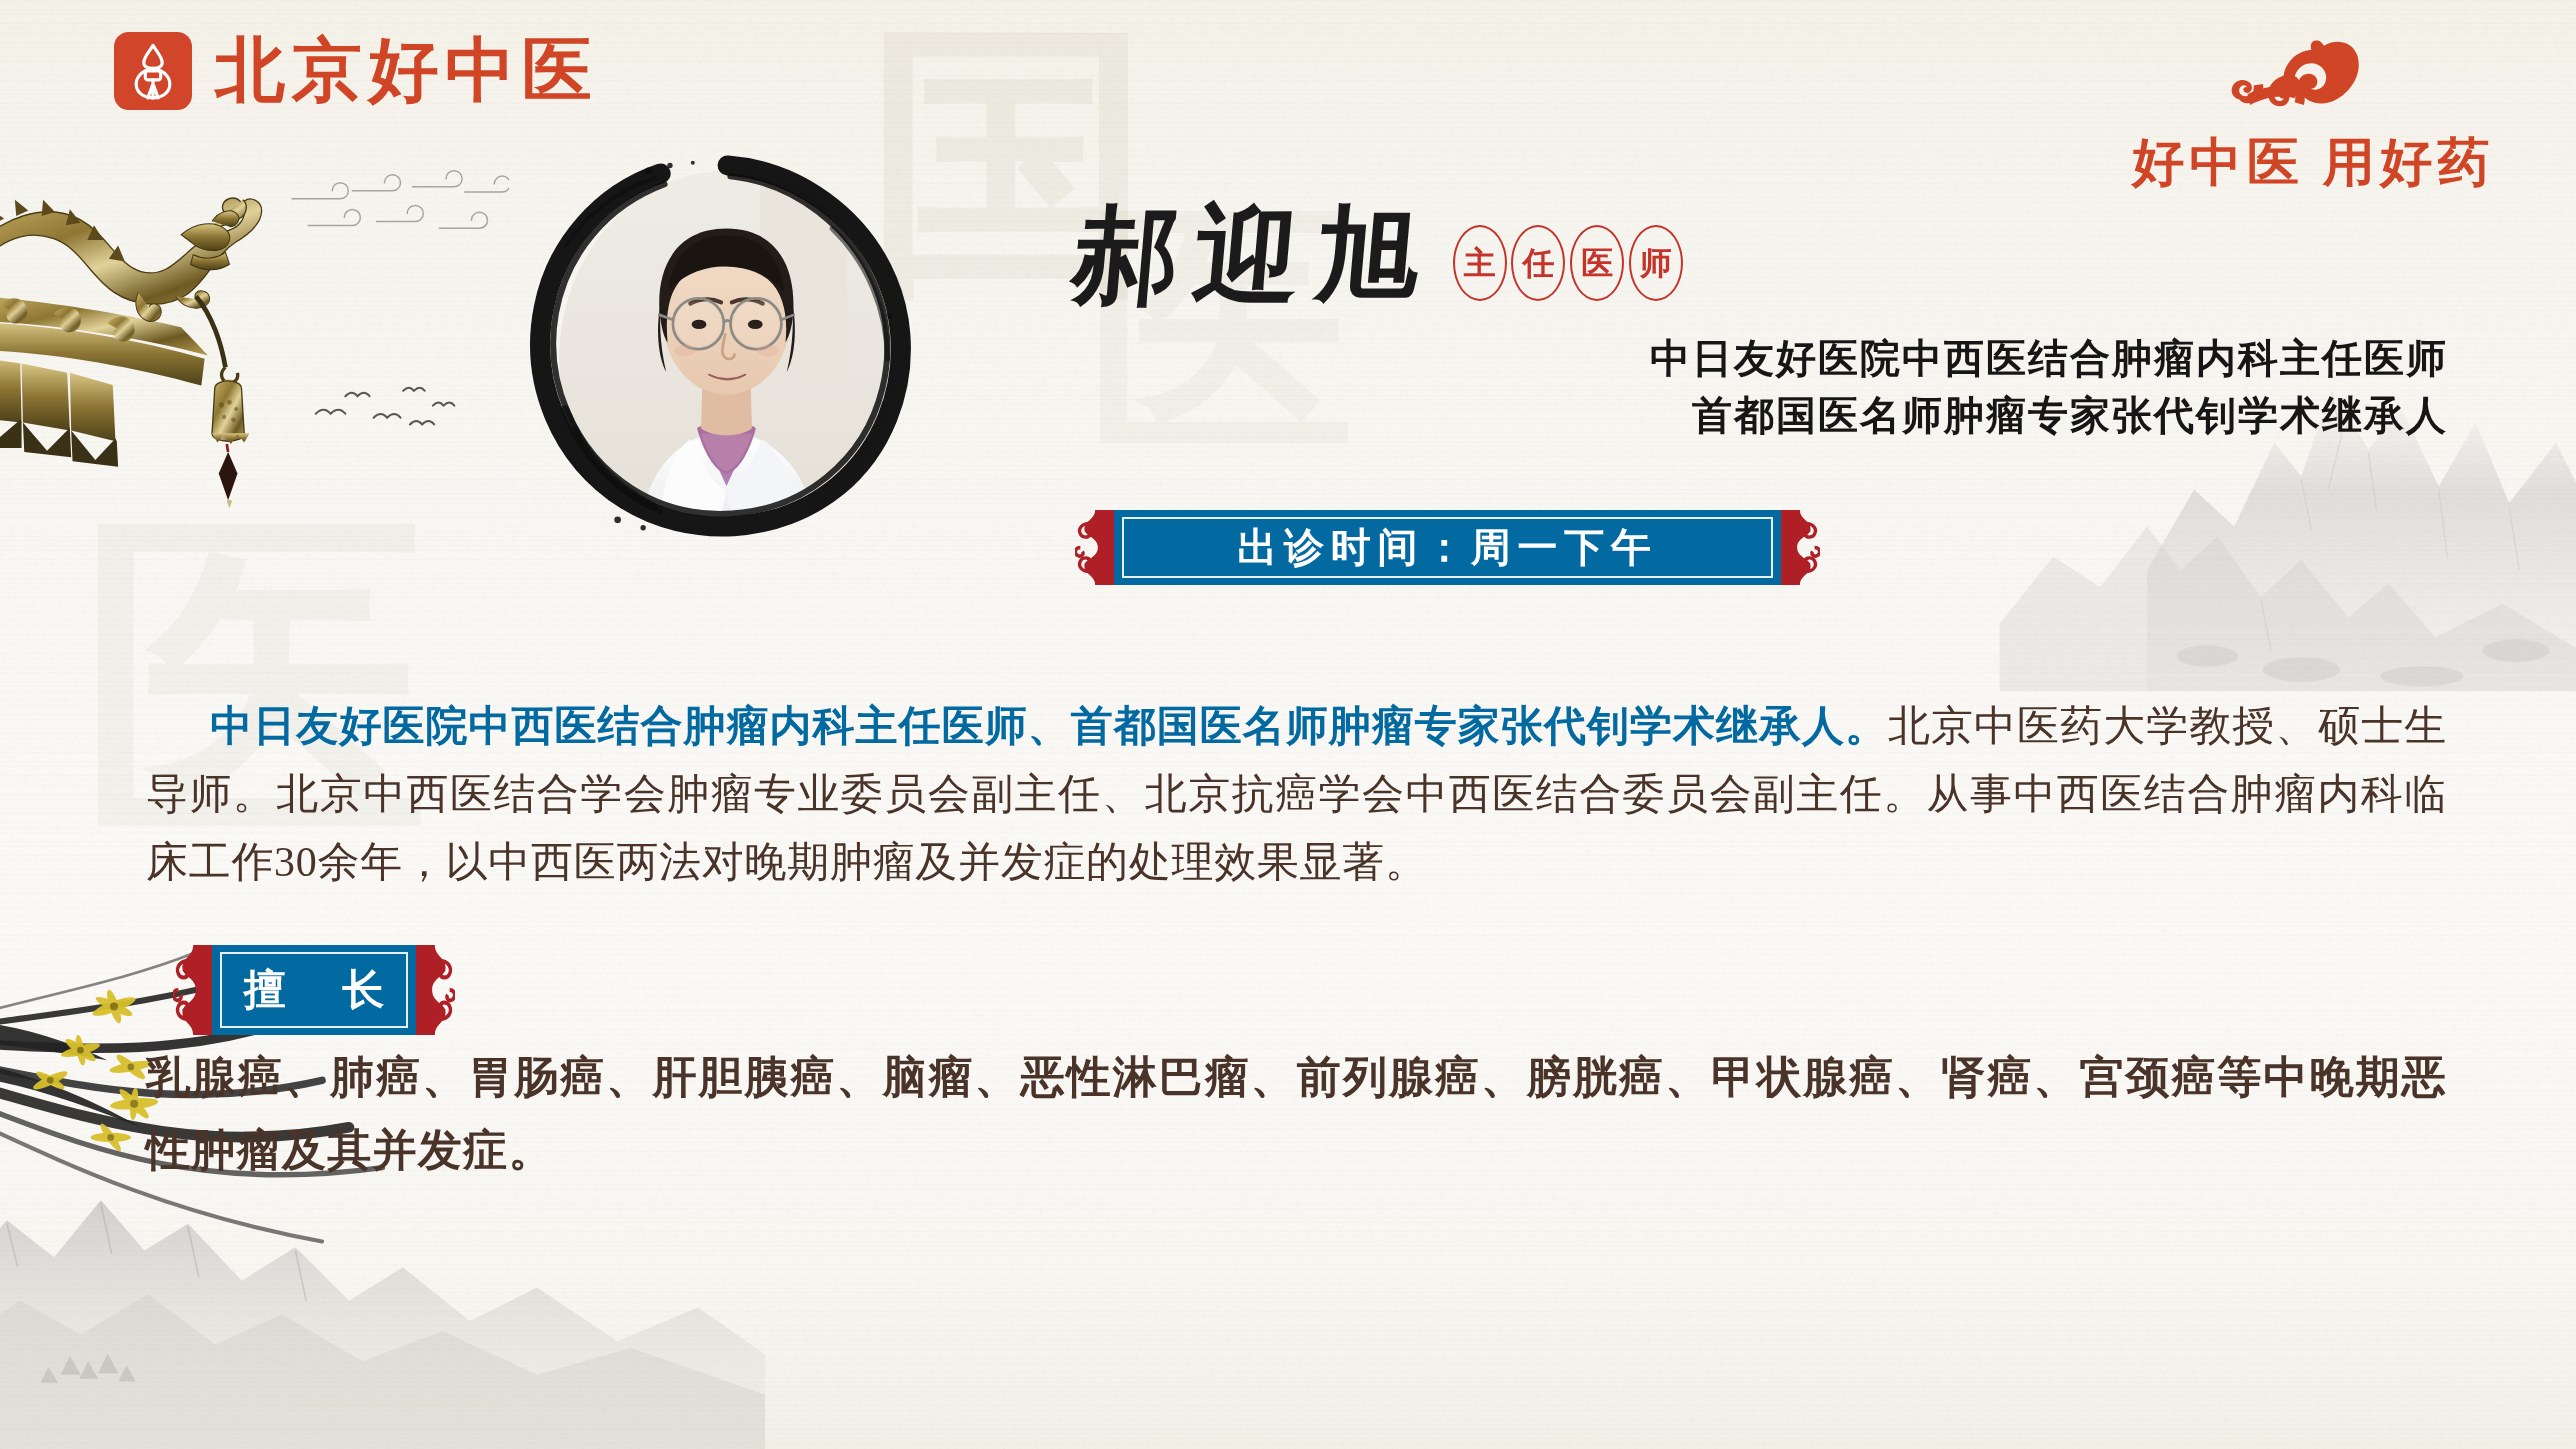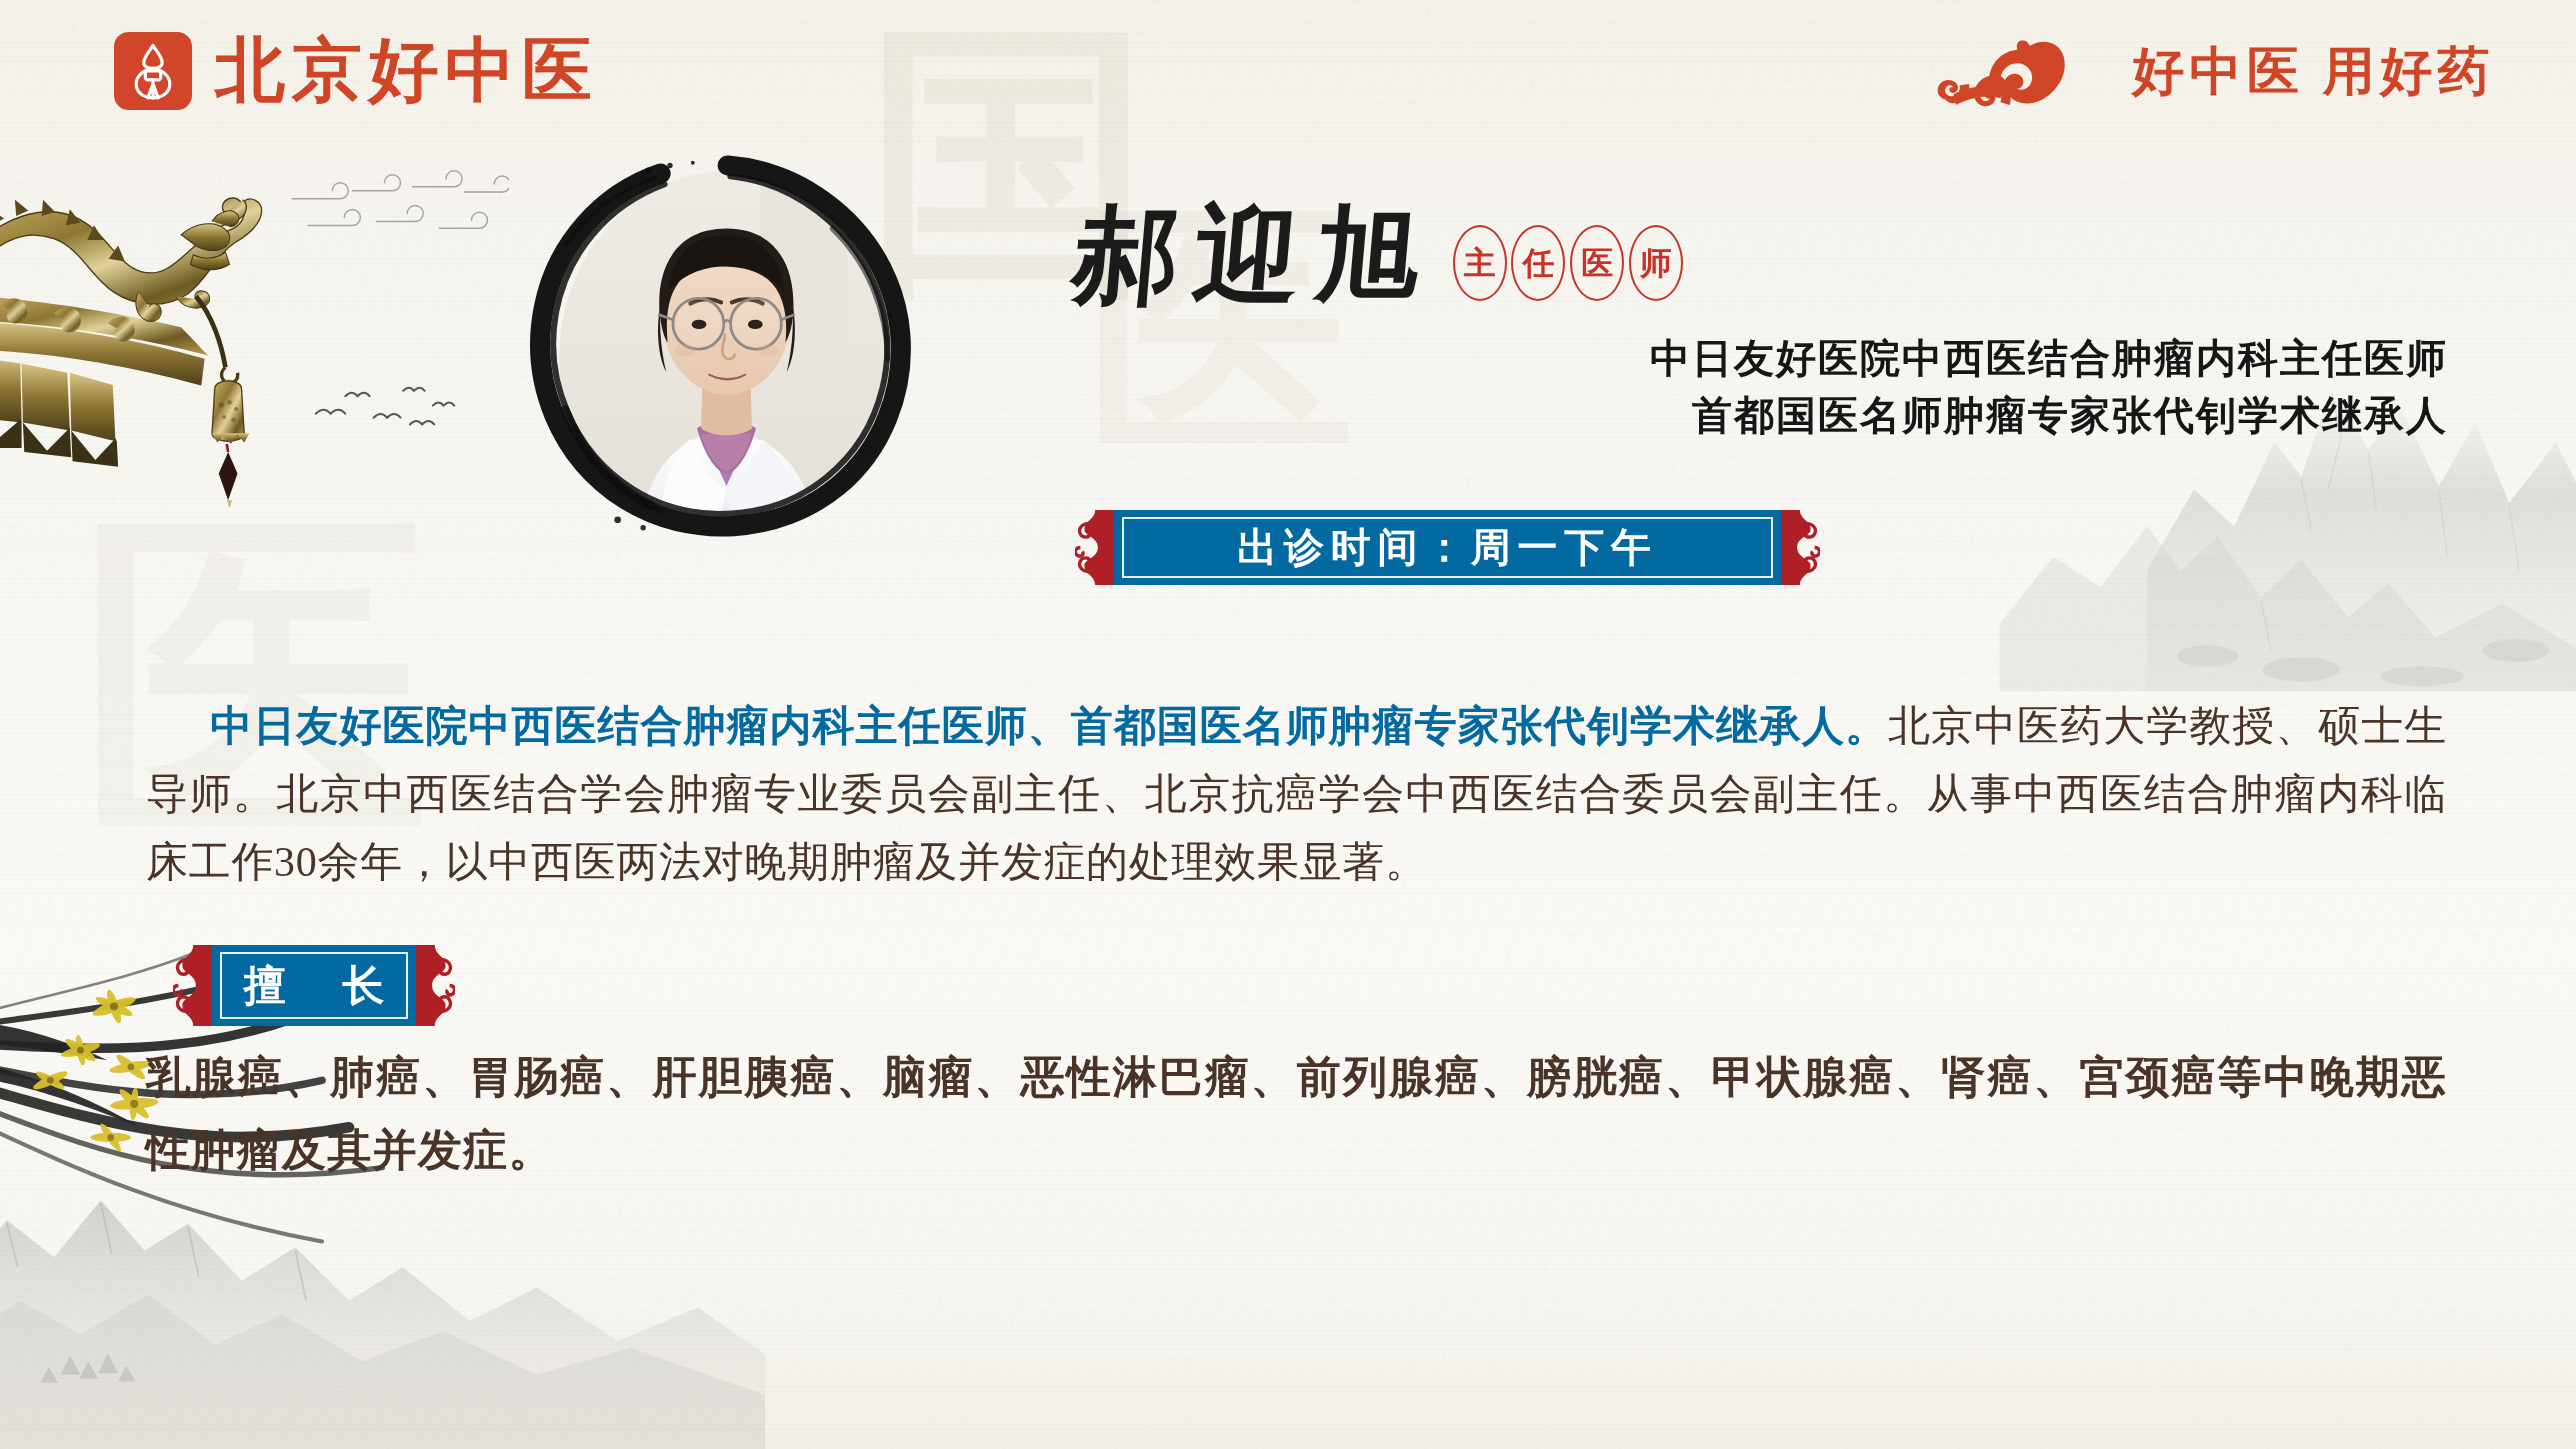--- a/index.html
+++ b/index.html
@@ -53,21 +53,21 @@
   .brand{position:absolute;left:86px;top:32px;display:flex;align-items:center;gap:23px;margin-left:28px;}
   .brand-seal{
     width:78px;height:78px;border-radius:14.8px;background:#d1452a;
     display:flex;align-items:center;justify-content:center;flex:none;
   }
   .brand-name{
     font-family:"Liberation Serif","DejaVu Serif",serif;
     font-size:70px;font-weight:700;color:#cf4526;letter-spacing:6.7px;
     line-height:1;white-space:nowrap;
   }
-  .slogan{position:absolute;right:81px;top:35px;display:flex;align-items:center;gap:28px;}
+  .slogan{position:absolute;right:81px;top:35px;display:flex;align-items:center;gap:28px;flex-direction:column;}
   .slogan-text{
     font-family:"Liberation Serif","DejaVu Serif",serif;
     font-size:52px;font-weight:700;color:#cf4526;letter-spacing:5.4px;white-space:nowrap;line-height:1;
   }
 
   
   .portrait-wrap{position:absolute;left:517px;top:144px;width:416px;height:416px;}
   .enso{position:absolute;inset:0;}
   .photo-clip{
     position:absolute;left:42px;top:27px;width:335px;height:362px;
@@ -111,21 +111,21 @@
     content:"";position:absolute;left:8px;right:8px;top:6.7px;bottom:6.7px;
     border:2px solid rgba(255,255,255,.9);
   }
   .ribbon-text{
     position:relative;z-index:2;color:#fff;
     font-family:"Liberation Serif","DejaVu Serif",serif;
     font-weight:700;letter-spacing:6.7px;white-space:nowrap;line-height:1;
   }
   #schedule-ribbon{left:1075px;top:510px;width:745px;}
   #schedule-ribbon .ribbon-text{font-size:40px;}
-  #skill-ribbon{left:173px;top:945px;width:282px;height:81px;}
+  #skill-ribbon{left:173px;top:945px;width:282px;height:90px;}
   #skill-ribbon .ribbon-text{font-size:42px;letter-spacing:23px;text-indent:23px;}
 
   
   .bio{
     position:absolute;left:146px;top:692px;width:2301px;
     font-family:"Liberation Serif","DejaVu Serif",serif;
     font-size:42px;line-height:1.62;color:#4a3328;letter-spacing:0.7px;
     text-align:justify;
   }
   .bio b{color:#0369a1;font-weight:700;}

